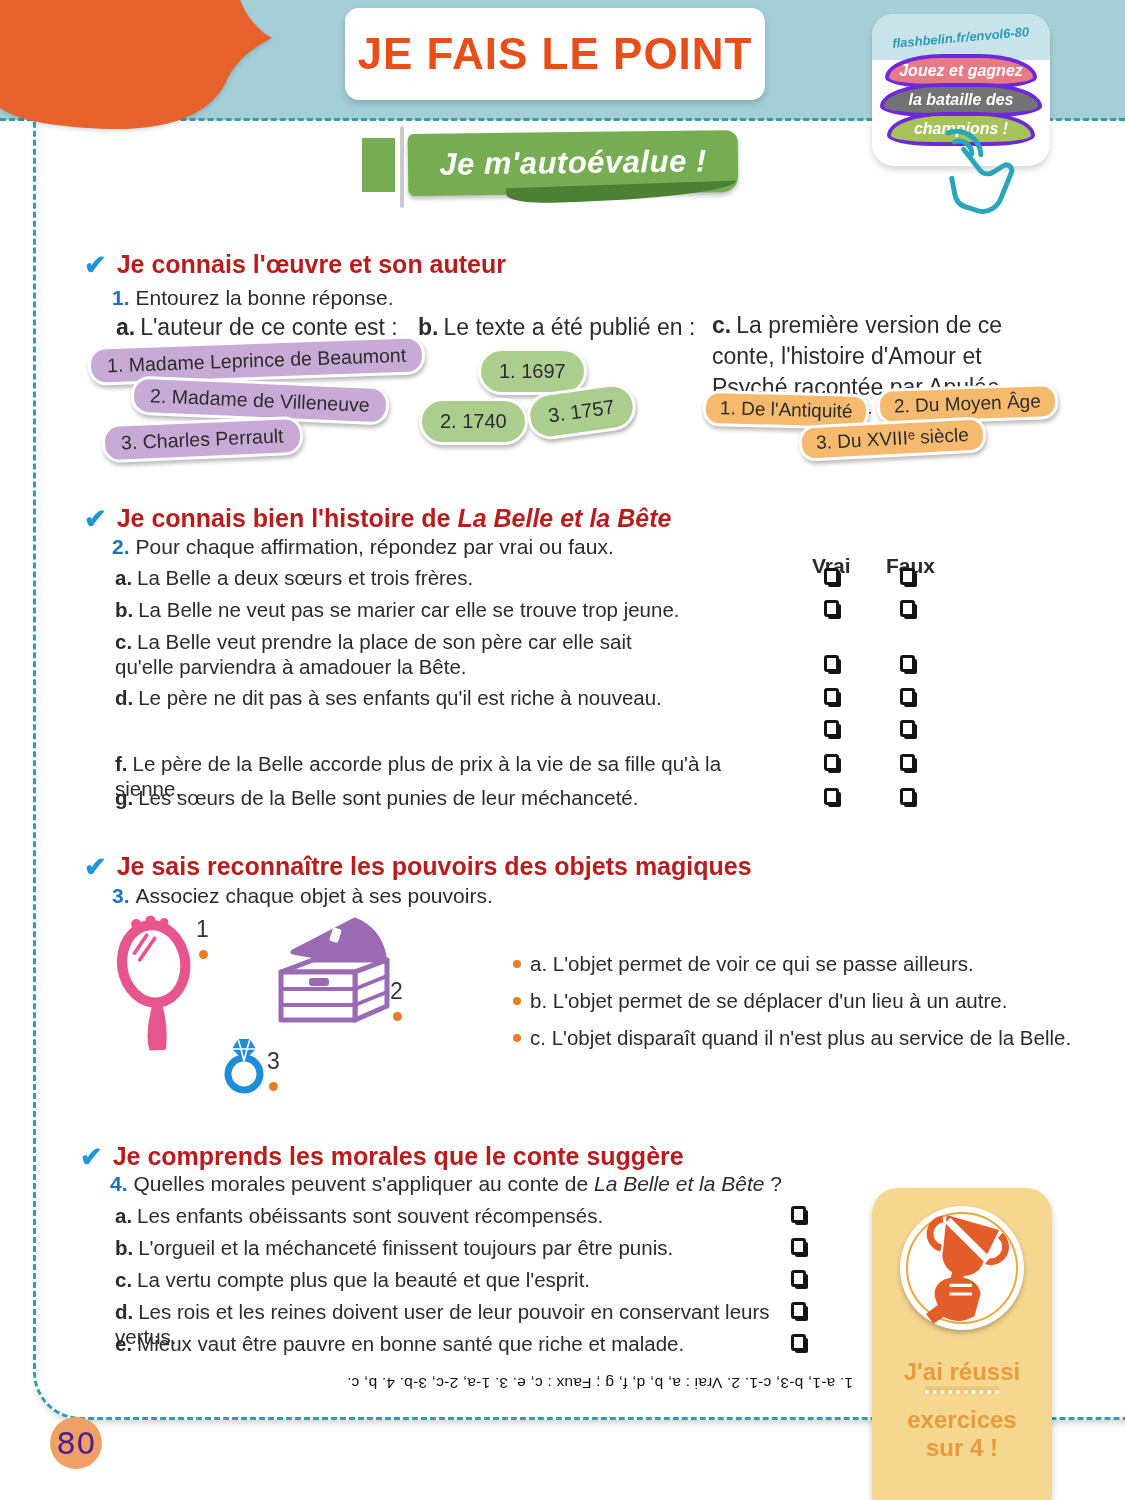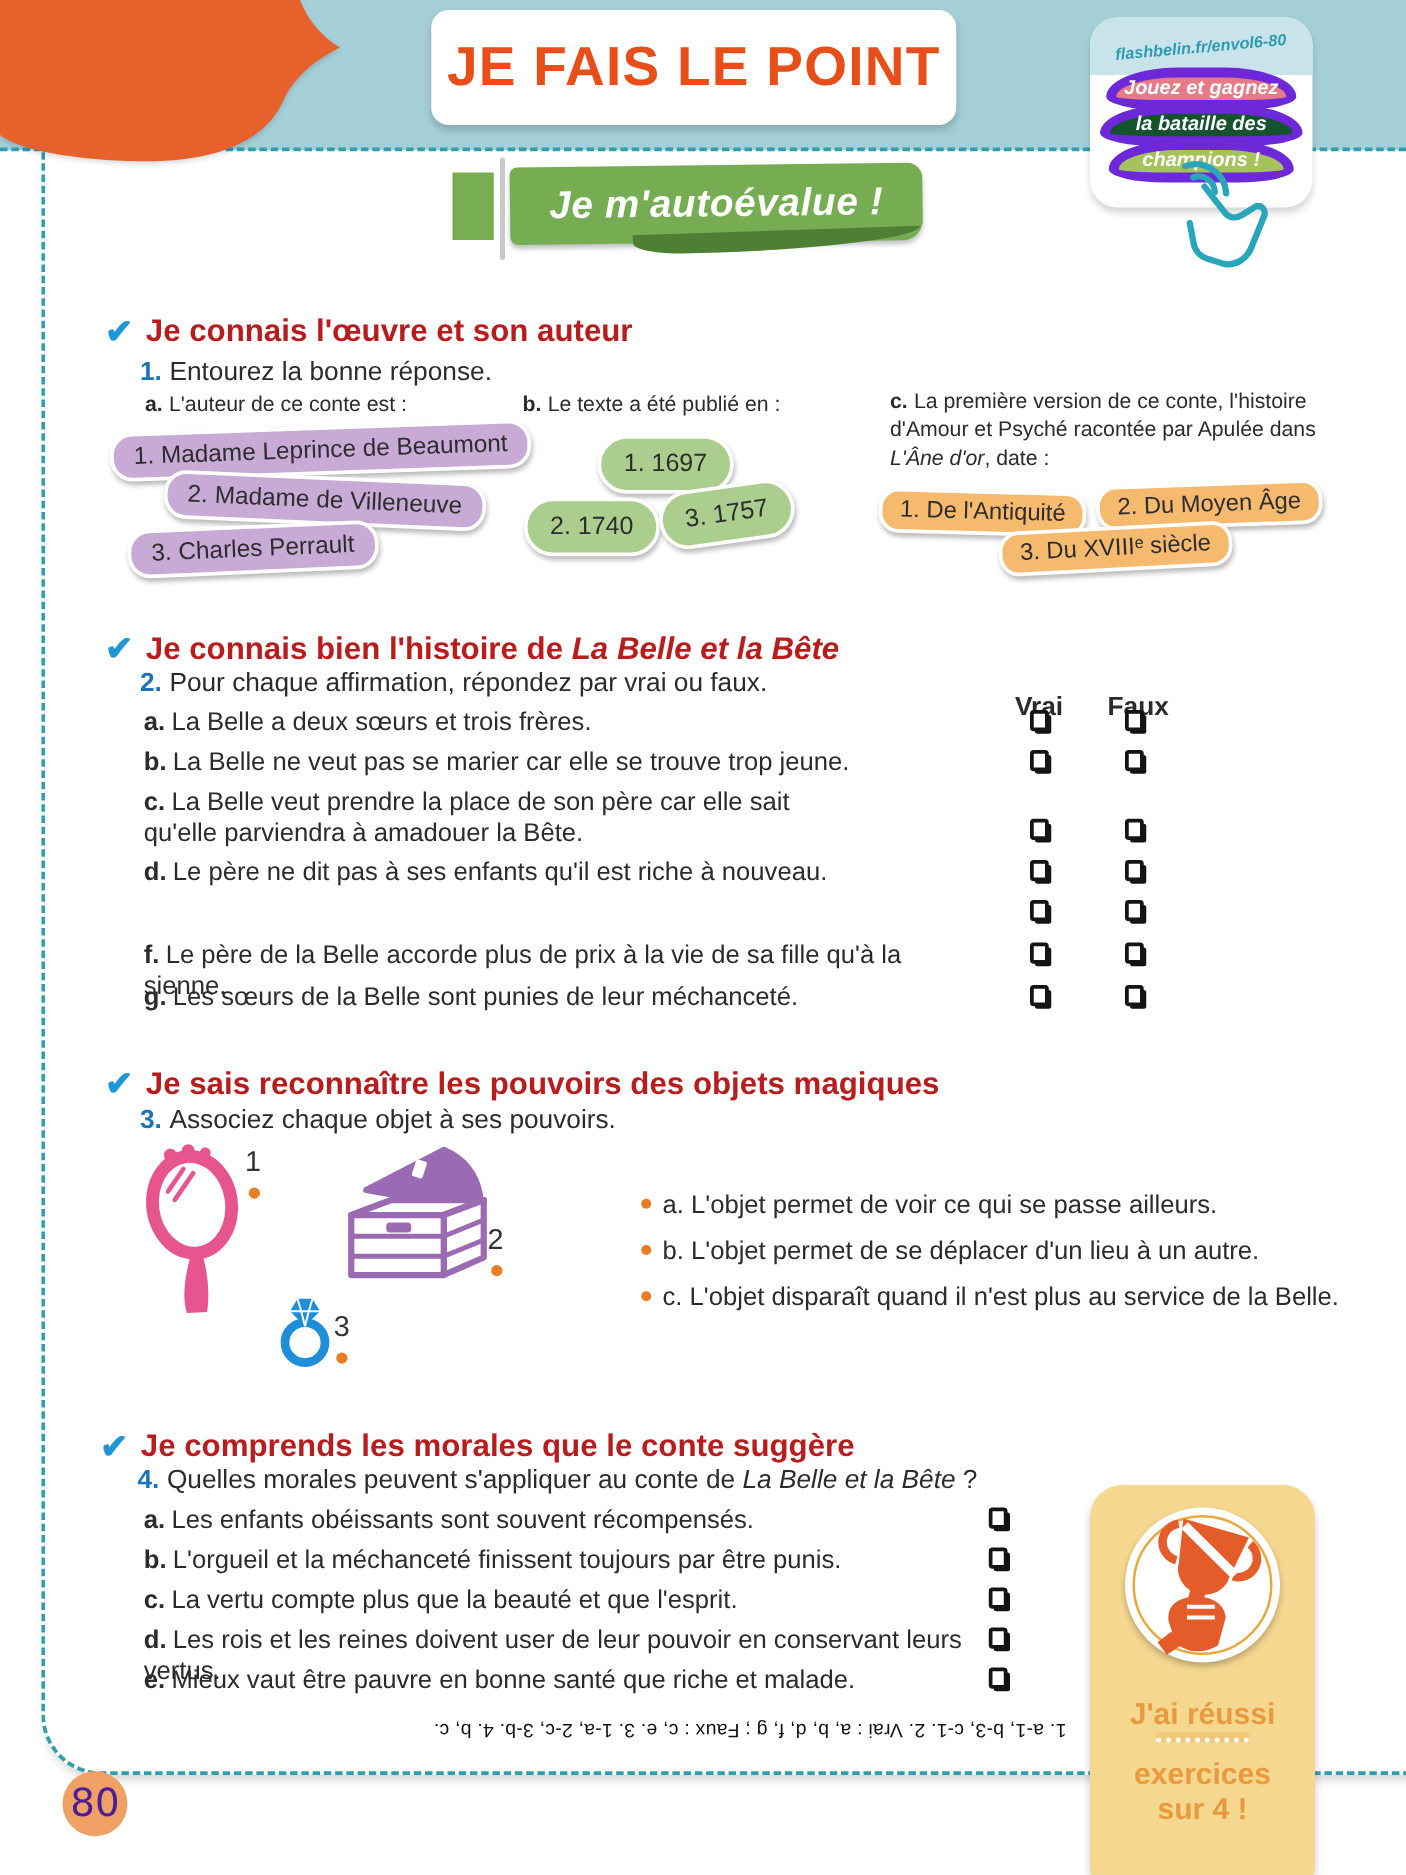--- a/index.html
+++ b/index.html
@@ -30,40 +30,40 @@
   .ribbon-main::after { content:""; position:absolute; right:2px; bottom:-7px; width:230px; height:16px;
     background:#4d8035; border-radius:0 0 70% 20% / 0 0 100% 60%; transform:rotate(-1.2deg); z-index:-1; }
   .ribbon-label { color:#fff; font-size:31px; font-style:italic; font-weight:bold; letter-spacing:.5px; }
   
   .badge { position:absolute; left:872px; top:14px; width:178px; height:152px; background:#fff;
     border-radius:22px; box-shadow:0 4px 6px rgba(0,0,0,.16); z-index:3; }
   .badge-url { position:absolute; left:0; top:0; right:0; height:46px; background:#c9e3ea;
     border-radius:22px 22px 0 0; display:flex; align-items:center; justify-content:center; }
   .badge-url span { color:#2f9ab2; font-size:13px; font-weight:bold; font-style:italic; transform:rotate(-5deg); }
   .arc { position:absolute; left:50%; color:#fff; font-weight:bold; font-style:italic;
-    text-align:center; border:8px solid #6d28d9; border-radius:55% 55% 45% 45% / 100% 100% 45% 45%;
+    text-align:center; border:4px solid #6d28d9; border-radius:55% 55% 45% 45% / 100% 100% 45% 45%;
     display:flex; align-items:center; justify-content:center; }
   .arc1 { top:40px; width:152px; height:34px; background:#e87a85; font-size:16px; transform:translateX(-50%); }
-  .arc2 { top:69px; width:162px; height:34px; background:#14532d; font-size:16px; transform:translateX(-50%); }
+  .arc2 { top:69px; width:162px; height:34px; background:#737373; font-size:16px; transform:translateX(-50%); }
   .arc3 { top:98px; width:148px; height:34px; background:#a6c35b; font-size:16px; transform:translateX(-50%); }
   .hand { position:absolute; left:52px; top:108px; }
   
   .sec-head { position:absolute; display:flex; gap:10px; align-items:baseline; z-index:2; }
   .check { color:#2196d6; font-size:27px; font-weight:bold; transform:translateY(1px); }
   .sec-title { color:#b91c1c; font-size:25px; font-weight:bold; }
   .sec-title .it { font-style:italic; }
   .q-line { position:absolute; font-size:21px; color:#2b2b2b; z-index:2; }
   .q-num { color:#1e73b8; font-weight:bold; margin-right:6px; }
   .lbl { font-weight:bold; margin-right:5px; }
   .chip { position:absolute; border:3px solid #fff; border-radius:18px; padding:5px 16px;
     font-size:19.5px; color:#2d2d2d; white-space:nowrap; box-shadow:1px 3px 4px rgba(0,0,0,.28); z-index:2; }
   .chip.purple { background:#c7aad5; }
   .chip.green  { background:#abce8f; border-radius:24px; padding:9px 18px; font-size:20px; }
   .chip.orange { background:#f6ba6e; border-radius:16px; padding:4px 14px; font-size:19px; }
-  .part { position:absolute; font-size:17px; z-index:2; }
+  .part { position:absolute; font-size:23px; z-index:2; }
   
   .cb { position:absolute; width:15px; height:17px; border:3px solid #141414; border-radius:3px;
     background:#fff; box-shadow:3px 3px 0 -1px #141414; }
   .tf-head { position:absolute; font-size:21px; font-weight:bold; z-index:2;margin-top:20px; }
   .st-row { position:absolute; left:115px; width:830px; z-index:2; }
   .st-text { width:610px; font-size:20.5px; line-height:1.22; color:#2b2b2b; }
   .st-text.narrow { width:565px; }
   
   .num-tag { position:absolute; font-size:23px; color:#333; z-index:2; }
   .dot { position:absolute; width:9px; height:9px; border-radius:50%; background:#e87e22; z-index:2; }

